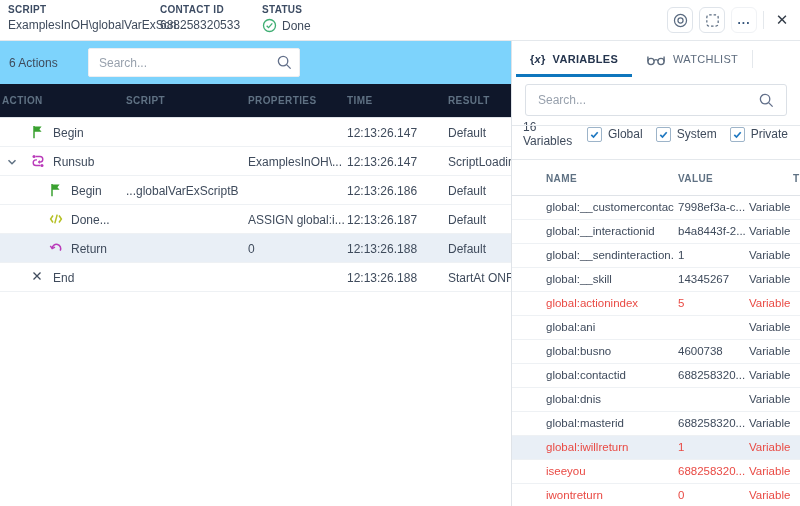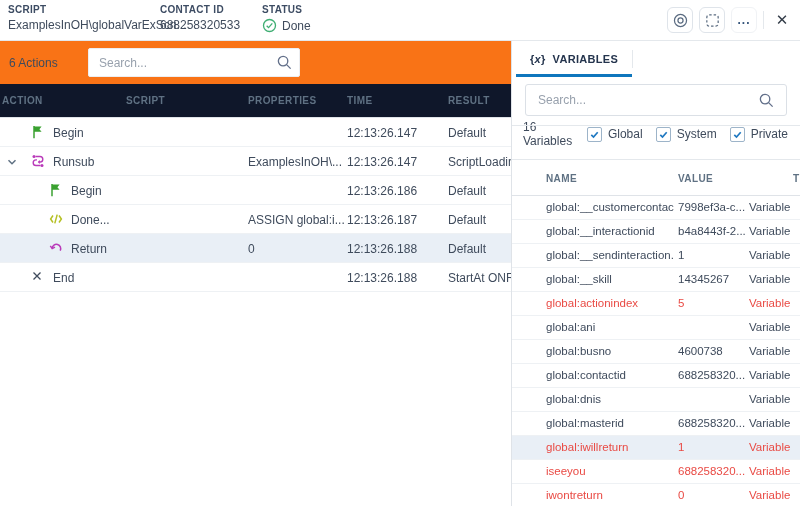--- a/index.html
+++ b/index.html
@@ -15,21 +15,21 @@
   .field .lbl { font-size:10px; font-weight:bold; color:#3d4c63; letter-spacing:.3px; }
   .field .val { font-size:12px; color:#3f4b5c; margin-top:3px; display:flex; align-items:center; gap:5px; white-space:nowrap; }
   .f-script { left:8px; } .f-contact { left:160px; } .f-status { left:262px; }
   .topbar-right { position:absolute; right:6px; top:7px; display:flex; align-items:center; gap:6px; }
   .icon-btn { width:26px; height:26px; border:1px solid #dfe4ea; border-radius:6px; background:#fff; display:flex; align-items:center; justify-content:center; cursor:pointer; }
   .more-btn { width:26px; height:26px; border:1px solid #f0f2f5; border-radius:6px; background:#fff; display:flex; align-items:center; justify-content:center; color:#33537a; font-weight:bold; letter-spacing:1px; font-size:12px; cursor:pointer; }
   .tb-sep { width:1px; height:18px; background:#e4e8ec; }
   .close-btn { width:24px; height:24px; display:flex; align-items:center; justify-content:center; font-size:15px; color:#333c48; cursor:pointer; }
   
   .left-panel { position:absolute; left:0; top:41px; width:511px; height:465px; background:#fff; }
-  .lp-toolbar { position:relative; height:43px; background:#f97316; }
+  .lp-toolbar { position:relative; height:43px; background:#7dd3fc; }
   .lp-count { position:absolute; left:9px; top:15px; color:#3f4b5c; }
   .lp-search { position:absolute; left:88px; top:7px; width:212px; height:29px; background:#fff; border:1px solid #eceef1; border-radius:2px; padding:0 32px 0 10px; font:inherit; font-size:12px; color:#3f4b5c; }
   .lp-search::placeholder { color:#98a1ad; }
   .lp-search-icon { position:absolute; left:276px; top:13px; width:17px; height:17px; }
   .lp-thead { position:relative; height:34px; background:#0f172a; border-bottom:1px solid #dfe3e8; }
   .th { position:absolute; top:11px; font-size:10px; font-weight:bold; color:#5f7183; letter-spacing:.4px; }
   .th.c0{left:2px;} .th.c1{left:126px;} .th.c2{left:248px;} .th.c3{left:347px;} .th.c4{left:448px;}
   .arow { position:relative; height:29px; border-bottom:1px solid #eef1f4; background:#fff; cursor:pointer; }
   .arow.selected { background:#e9eff6; }
   .expander { position:absolute; left:6px; top:9px; width:12px; height:12px; }
@@ -173,20 +173,21 @@
   </div>
       <div class="arow ind1">
 
     <span class="aicon">
           <svg width="16" height="16" viewBox="0 0 16 16">
             <path d="M4 14.2V2" stroke="#3aa130" stroke-width="1.5" fill="none"></path>
             <path d="M4 2.6h7.6L9.4 5.2l2.2 2.6H4z" fill="#3aa130"></path>
           </svg>
         </span>
     <span class="alabel">Begin</span>
+    <span class="cell c-script">...globalVarExScriptB</span>
     <span class="cell c-props"></span>
     <span class="cell c-time">12:13:26.186</span>
     <span class="cell c-result">Default</span>
   </div>
       <div class="arow ind1">
 
     <span class="aicon">
           <svg width="16" height="16" viewBox="0 0 16 16" fill="none" stroke="#b5c024" stroke-width="1.5">
             <path d="M5 4.5 2.6 8 5 11.5"></path>
             <path d="m11 4.5 2.4 3.5-2.4 3.5"></path>
@@ -227,20 +228,30 @@
     <span class="cell c-result">StartAt ONRELE</span>
   </div>
     </div>
 </div>
 
 <div class="right-panel">
   <div class="tabs">
     <div class="tab active">
       <span style="font-weight:bold;">{<i style="font-style:italic">x</i>}</span>
       <span>VARIABLES</span>
+    </div>
+    <div class="tab inactive">
+      <span>
+        <svg width="20" height="14" viewBox="0 0 20 14" fill="none" stroke="#5d6b7d" stroke-width="1.4">
+            <circle cx="5" cy="9.5" r="3.1"></circle>
+            <circle cx="15" cy="9.5" r="3.1"></circle>
+            <path d="M8.1 9a2 2 0 0 1 3.8 0M1.9 9.5v-5M18.1 9.5v-5"></path>
+          </svg>
+      </span>
+      <span>WATCHLIST</span>
     </div>
     <div class="tab-sep"></div>
   </div>
 
   <div class="rp-search-wrap">
     <input class="rp-search" type="text" placeholder="Search..." style="">
     <span class="rp-search-icon">
       <svg width="17" height="17" viewBox="0 0 18 18" fill="none" stroke="#63708a" stroke-width="1.4">
           <circle cx="7.5" cy="7.5" r="5"></circle>
           <path d="m11.5 11.5 4 4"></path>

